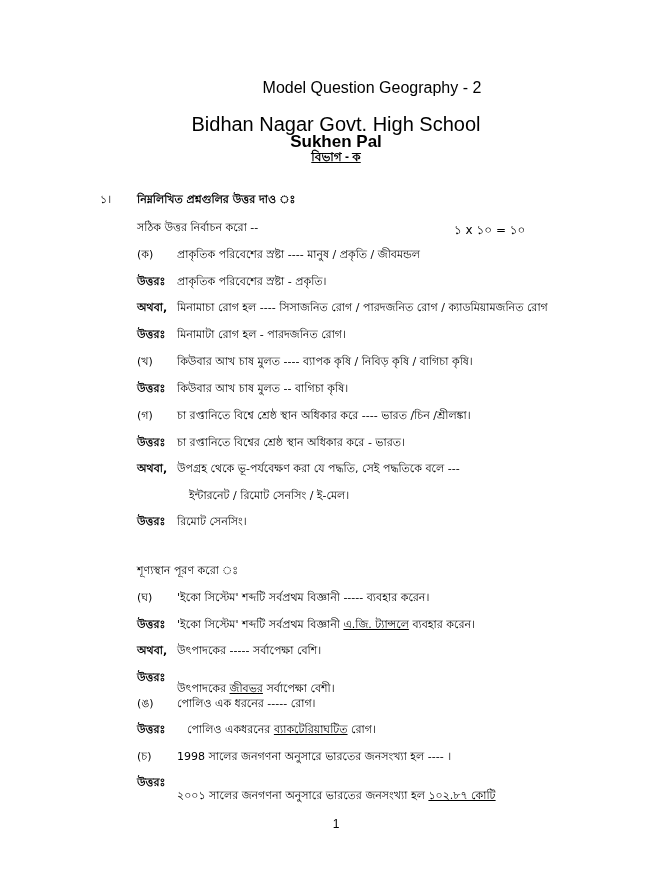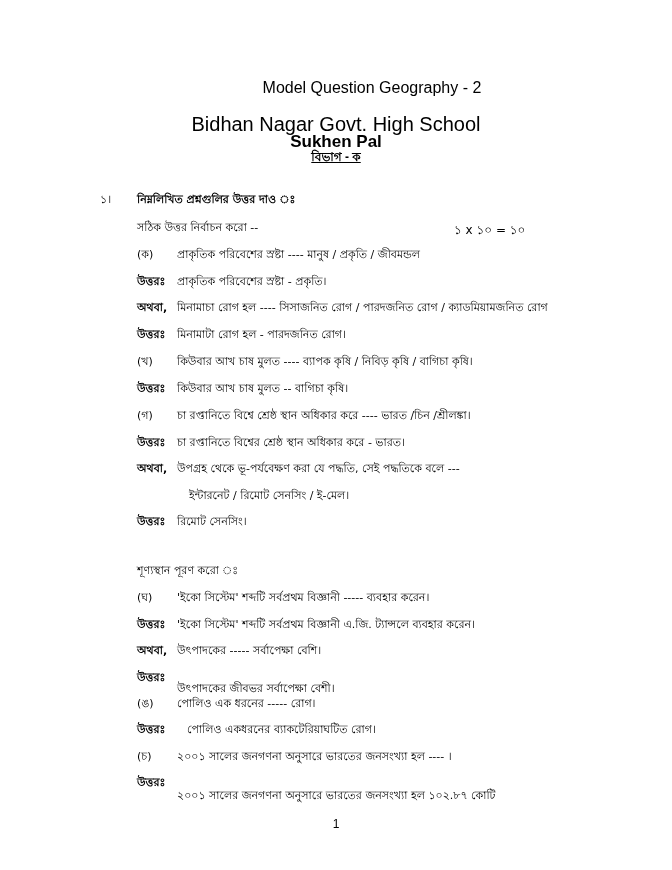--- a/index.html
+++ b/index.html
@@ -5,21 +5,21 @@
   html, body { margin: 0; padding: 0; background: #ffffff; }
   body { width: 672px; height: 870px; position: relative; overflow: hidden; color: #000; font-family: "DejaVu Sans", sans-serif; }
   .header { position: absolute; left: 0; width: 672px; text-align: center; font-family: "Liberation Sans", sans-serif; }
   .title { top: 79px; font-size: 16px; padding-left: 36px; }
   .author { top: 97px; font-size: 17px; font-weight: bold; margin-top: 35px; }
   .school { top: 113px; font-size: 20px; }
   .section { top: 148px; font-size: 12px; text-decoration: underline; font-weight: bold; text-align: center; }
   .line { position: absolute; font-size: 11px; white-space: nowrap; line-height: 14px; }
   .bold { font-weight: bold; }
   .lbl { position: absolute; font-size: 11px; white-space: nowrap; line-height: 14px; }
-  .u { }
+  .u { text-decoration: underline; }
   .marks { position: absolute; left: 454px; top: 221px; font-size: 12px; }
   .pagenum { position: absolute; top: 817px; left: 0; width: 672px; text-align: center; font-size: 12px; font-family: "Liberation Sans", sans-serif; }
 </style>
 </head>
 <body>
 
 <div class="header title">Model Question Geography - 2</div>
 <div class="header author">Sukhen Pal</div>
 <div class="header school">Bidhan Nagar Govt. High School</div>
 <div class="header section">বিভাগ - ক</div>
@@ -75,18 +75,18 @@
 <div class="lbl bold" style="left:137px; top:671px;">উত্তরঃ</div>
 <div class="line" style="left:177px; top:671px;margin-top:11px;"><span>উৎপাদকের </span><span class="u">জীবভর</span><span> সর্বাপেক্ষা বেশী।</span></div>
 
 <div class="lbl" style="left:137px; top:697px;">(ঙ)</div>
 <div class="line" style="left:177px; top:697px;">পোলিও এক ধরনের ----- রোগ।</div>
 
 <div class="lbl bold" style="left:137px; top:723px;">উত্তরঃ</div>
 <div class="line" style="left:177px; top:723px;margin-left:10px;"><span>পোলিও একধরনের </span><span class="u">ব্যাকটেরিয়াঘটিত</span><span> রোগ।</span></div>
 
 <div class="lbl" style="left:137px; top:750px;">(চ)</div>
-<div class="line" style="left:177px; top:750px;">২০০১ সালের জনগণনা অনুসারে ভারতের জনসংখ্যা হল ---- ।</div>
+<div class="line" style="left:177px; top:750px;">1998 সালের জনগণনা অনুসারে ভারতের জনসংখ্যা হল ---- ।</div>
 
 <div class="lbl bold" style="left:137px; top:776px;">উত্তরঃ</div>
 <div class="line" style="left:177px; top:776px;margin-top:13px;"><span>২০০১ সালের জনগণনা অনুসারে ভারতের জনসংখ্যা হল </span><span class="u">১০২.৮৭ কোটি</span><span></span></div>
 
 <div class="pagenum">1</div>
 
 </body></html>

